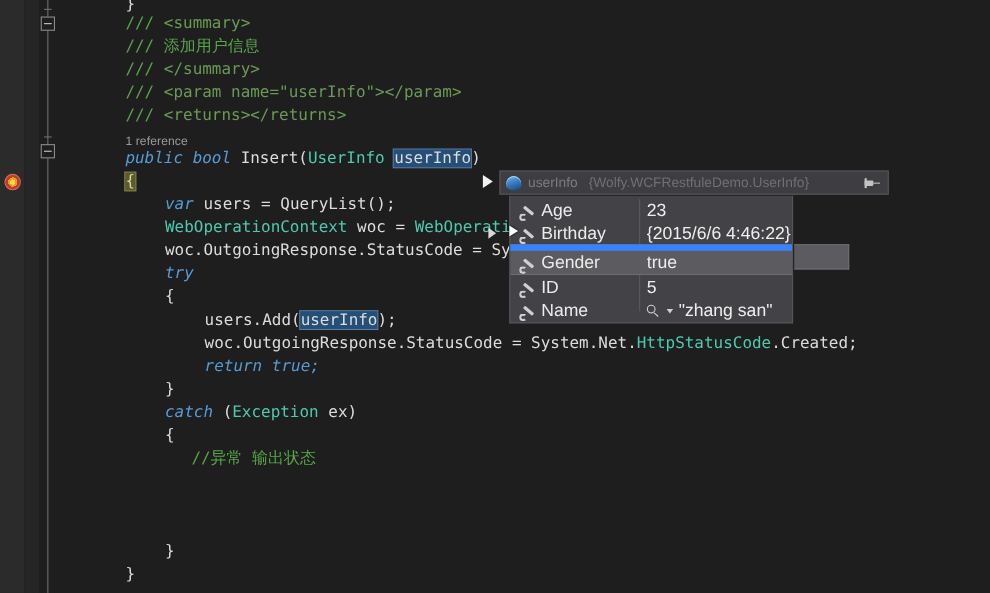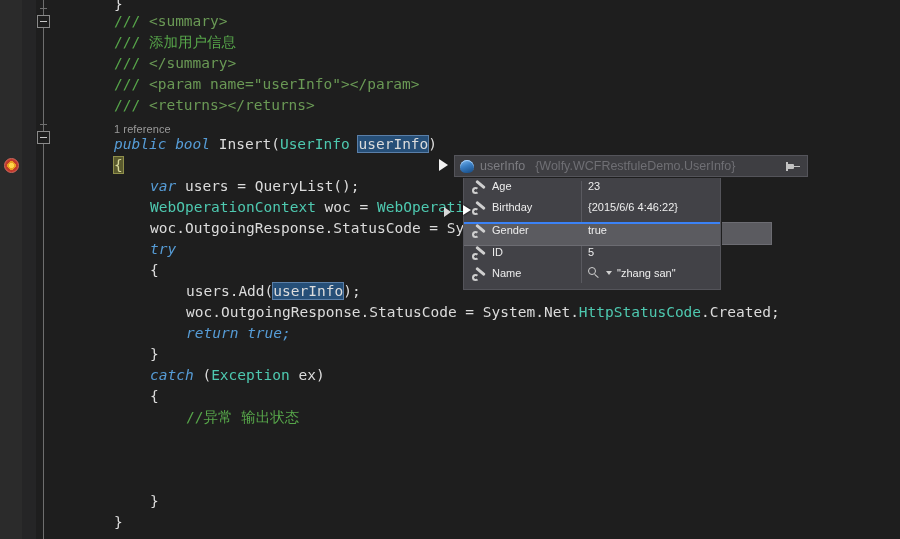--- a/index.html
+++ b/index.html
@@ -181,29 +181,29 @@
     width: 258px;
     background: #424247;
     border: 1px solid #54545a;
     border-top: none;
     box-sizing: border-box;
     padding: 2px 0 1px 0;
   }
   .tip-row {
     position: relative;
     display: flex;
-    align-items: flex-start;
+    align-items: flex-end;
     height: 21px;
     color: #e6e6e6;
-    font-size: 11px;
+    font-size: 16px;
     white-space: nowrap;
   }
   .tip-row.selected {
     background: #5b5b60;
-    border-top: 2px solid #3b82f6;
+    border-top: 6px solid #3b82f6;
     border-bottom: 1px solid #6c6c72;
   }
   .tip-row .expander-arrow {
     position: absolute;
     left: -20px; top: 6px;
     width: 0; height: 0;
     border-top: 5px solid transparent;
     border-bottom: 5px solid transparent;
     border-left: 7px solid transparent;
     border-left-color: transparent;
@@ -380,21 +380,21 @@
     <div class="ln" style="top:302px; left:128px;"><span class="pl">woc.OutgoingResponse.StatusCode</span><span class="pl"> </span><span class="pl">=</span><span class="pl"> </span><span class="pl">System.Net.</span><span class="ty">HttpStatusCode</span><span class="pl">.Created;</span></div>
 
     <div class="ln" style="top:323px; left:128px;"><span class="k">return</span><span class="pl"> </span><span class="k">true;</span></div>
 
     <div class="ln" style="top:344px; left:92px;"><span class="pl">}</span></div>
 
     <div class="ln" style="top:365px; left:92px;"><span class="k">catch</span><span class="pl"> </span><span class="pl">(</span><span class="ty">Exception</span><span class="pl"> </span><span class="pl">ex)</span></div>
 
     <div class="ln" style="top:386px; left:92px;"><span class="pl">{</span></div>
 
-    <div class="ln" style="top:407px; left:128px;"><span class="cm">//异常 输出状态</span></div>
+    <div class="ln" style="top:407px; left:116px;"><span class="cm">//异常 输出状态</span></div>
 
 
 
 
     <div class="ln" style="top:491px; left:92px;"><span class="pl">}</span></div>
 
     <div class="ln" style="top:512px; left:56px;"><span class="pl">}</span></div>
 
   </div>
 

